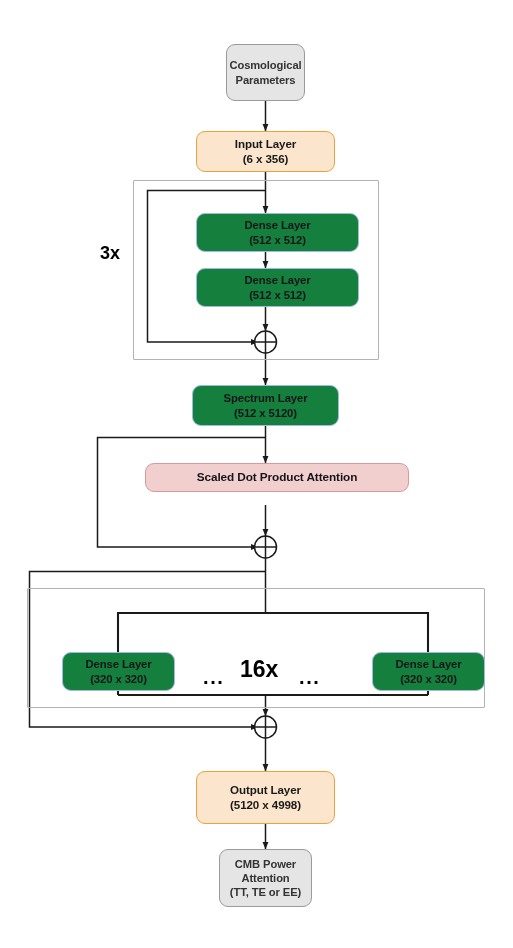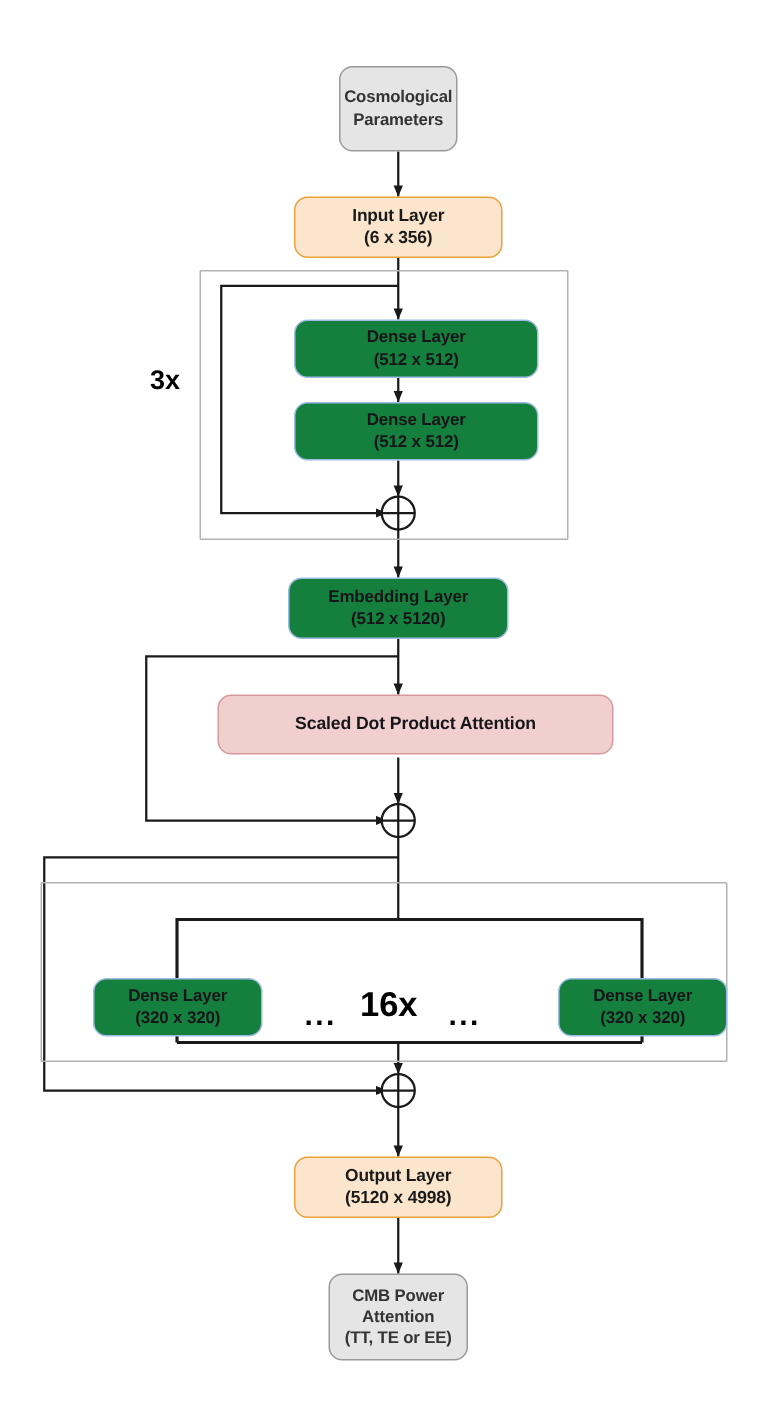--- a/index.html
+++ b/index.html
@@ -185,39 +185,39 @@
     <span class="ln">Dense Layer</span>
     <span class="ln">(512 x 512)</span>
   </div>
 
   <div class="node-box box-dense" style="left:196px; top:268px; width:163px; height:39px;">
     <span class="ln">Dense Layer</span>
     <span class="ln">(512 x 512)</span>
   </div>
 
   <div class="node-box box-dense" style="left:192px; top:385px; width:147px; height:41px;">
-    <span class="ln">Embedding Layer</span>
+    <span class="ln">Spectrum Layer</span>
     <span class="ln">(512 x 5120)</span>
   </div>
 
-  <div class="node-box box-attention" style="left:145px; top:463px; width:264px; height:40px;">
+  <div class="node-box box-attention" style="left:145px; top:463px; width:264px; height:29px;">
     <span class="ln">Scaled Dot Product Attention</span>
   </div>
 
   <div class="node-box box-dense" style="left:62px; top:652px; width:113px; height:39px;">
     <span class="ln">Dense Layer</span>
     <span class="ln">(320 x 320)</span>
   </div>
 
   <div class="node-box box-dense" style="left:372px; top:652px; width:113px; height:39px;">
     <span class="ln">Dense Layer</span>
     <span class="ln">(320 x 320)</span>
   </div>
 
-  <div class="node-box box-highlight" style="left:196px; top:771px; width:139px; height:41px;">
+  <div class="node-box box-highlight" style="left:196px; top:771px; width:139px; height:53px;">
     <span class="ln">Output Layer</span>
     <span class="ln">(5120 x 4998)</span>
   </div>
 
   <div class="node-box box-terminal" style="left:219px; top:849px; width:93px; height:58px;">
     <span class="ln">CMB Power</span>
     <span class="ln">Attention</span>
     <span class="ln">(TT, TE or EE)</span>
   </div>
 

